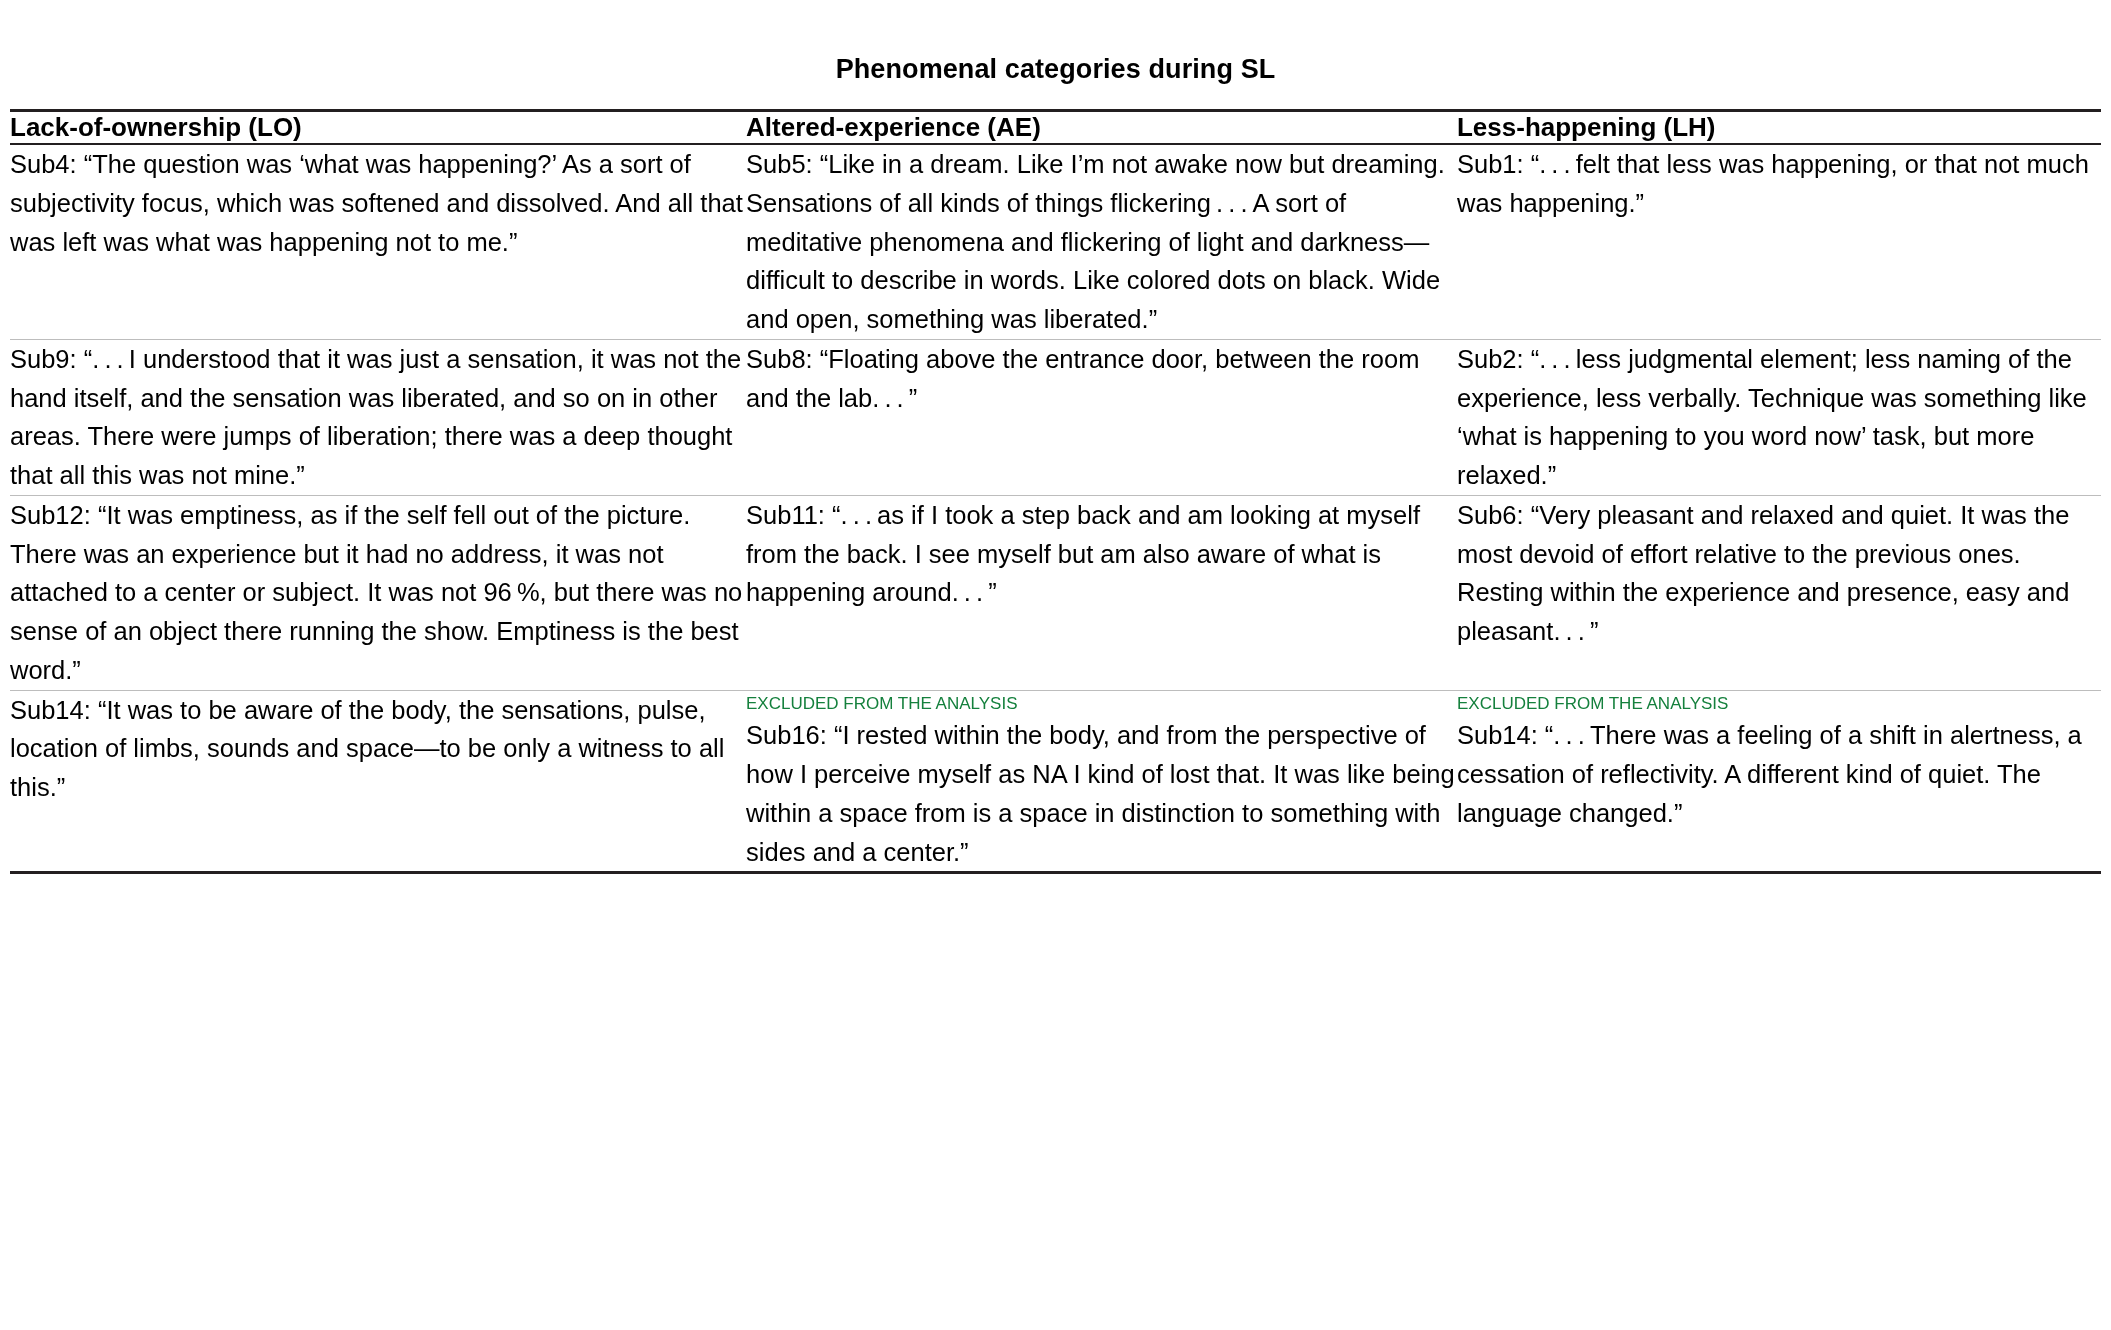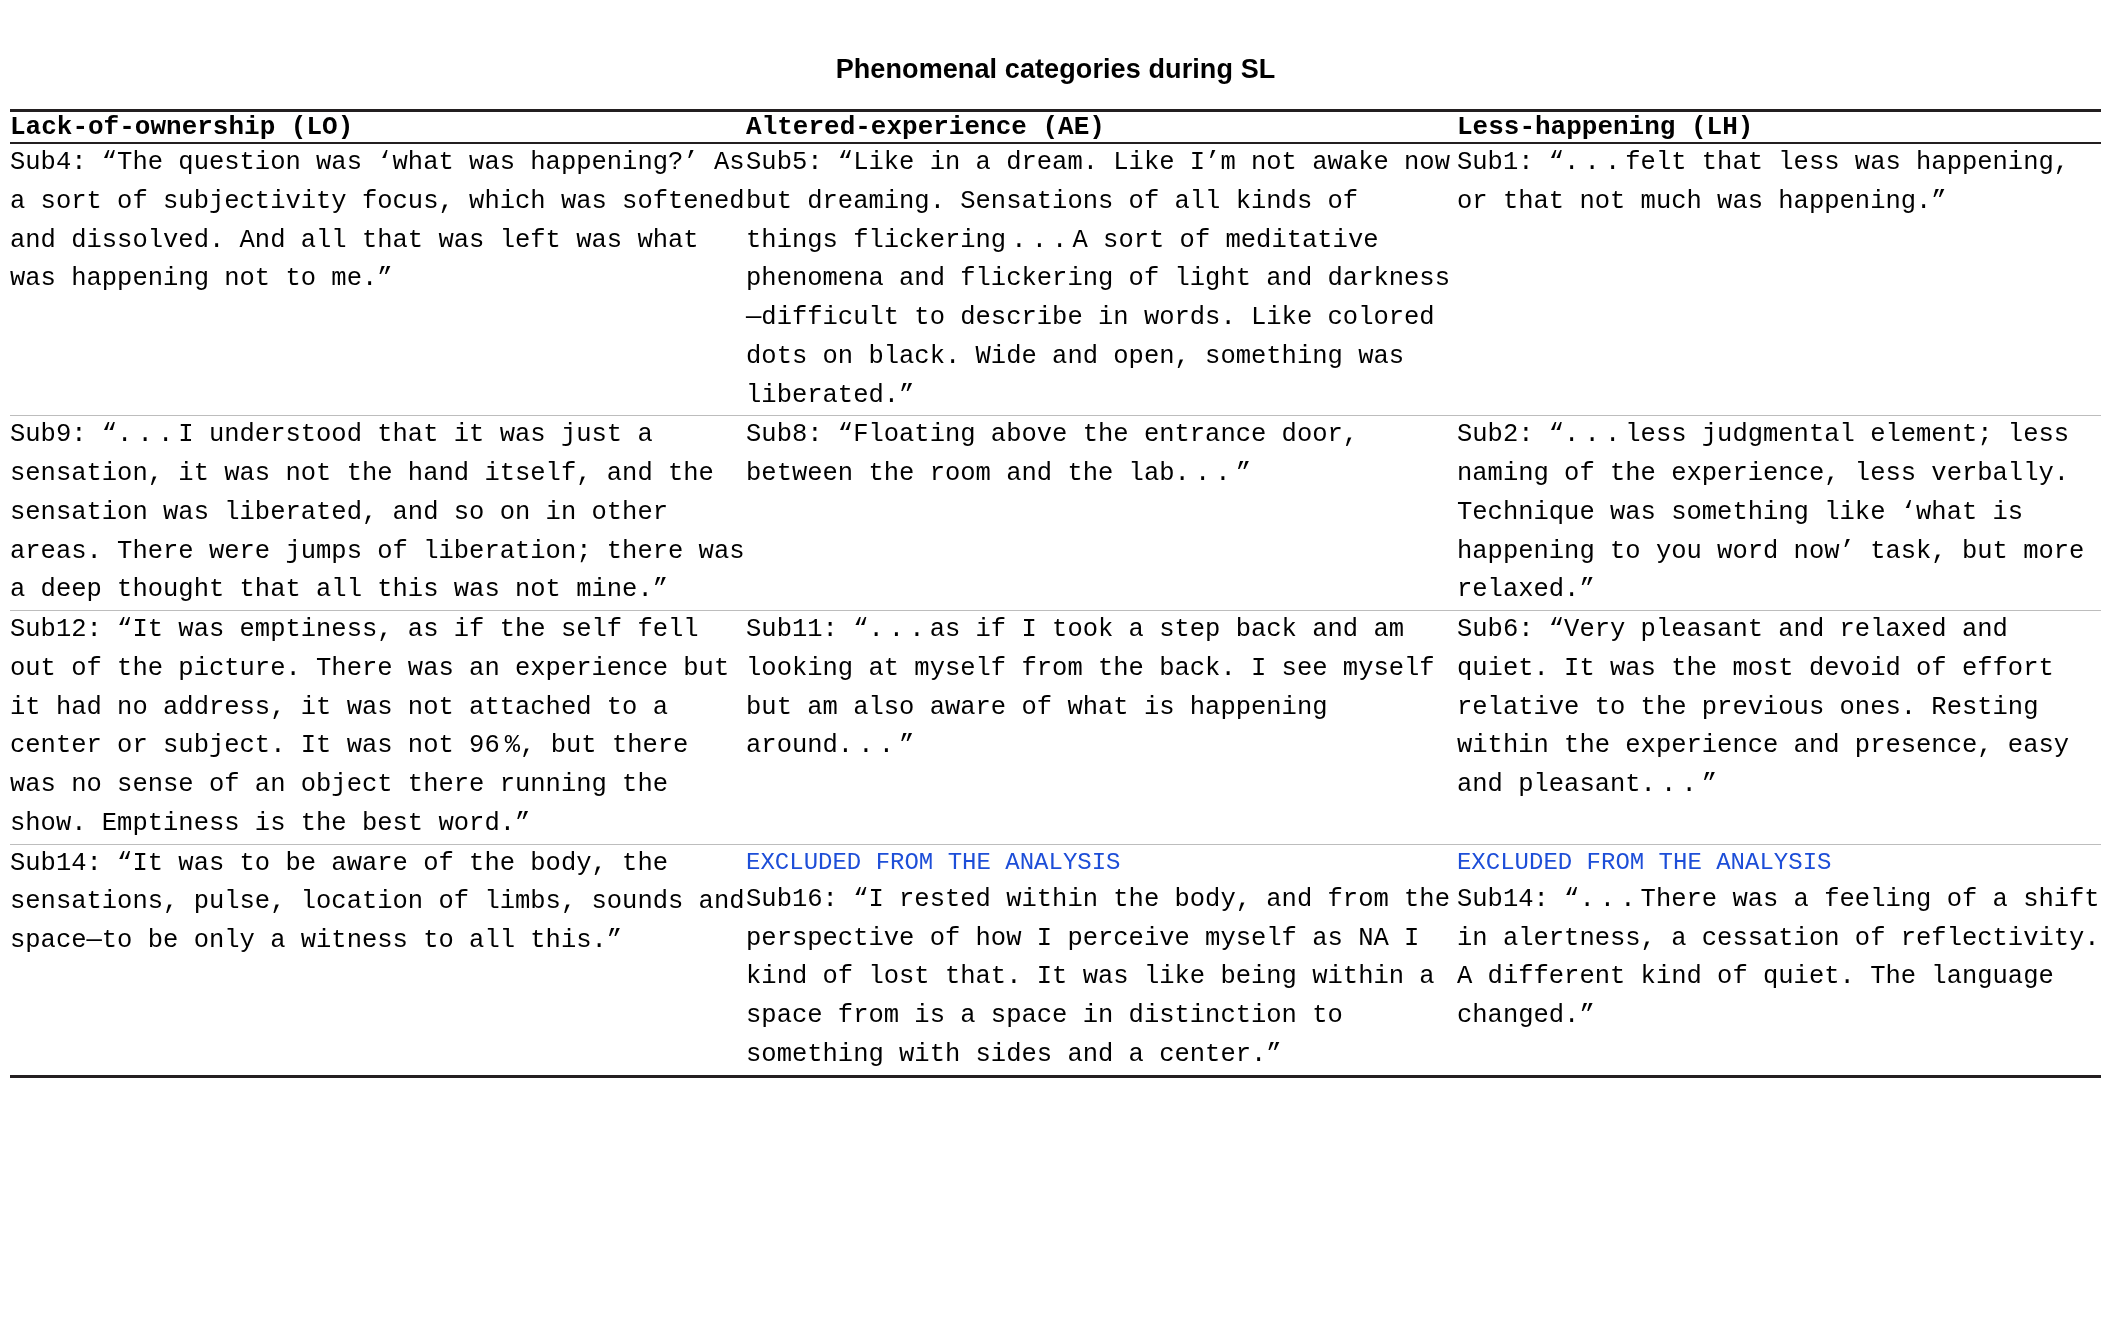--- a/index.html
+++ b/index.html
@@ -38,21 +38,20 @@
     width: 100%;
   }
   .rule-bottom {
     border-top: 3px solid #231f20;
     width: 100%;
   }
   table.main {
     border-collapse: collapse;
     width: 100%;
     table-layout: fixed;
-    font-family: Liberation Mono, monospace;
   }
   table.main td, table.main th {
     vertical-align: top;
     text-align: left;
     padding: 0;
   }
   .colhead {
     font-weight: bold;
     font-size: 26px;
     padding: 18px 0 20px 0;
@@ -60,22 +59,22 @@
   .cell {
     font-size: 25.5px;
     line-height: 1.52;
     padding: 20px 0 26px 0;
     padding-right: 58px;
     box-sizing: border-box;
     hyphens: none;
     margin-left: 31px;
   }
   .excluded {
-    color: #1d4ed8;
-    font-size: 24px;
+    color: #15803d;
+    font-size: 17px;
     line-height: 1.52;
     display: block;
   }
   .col1 { width: 35.2%; }
   .col2 { width: 34.0%; }
   .col3 { width: 30.8%; }
   .hr-line {
     height: 0;
     line-height: 0;
     font-size: 0;

